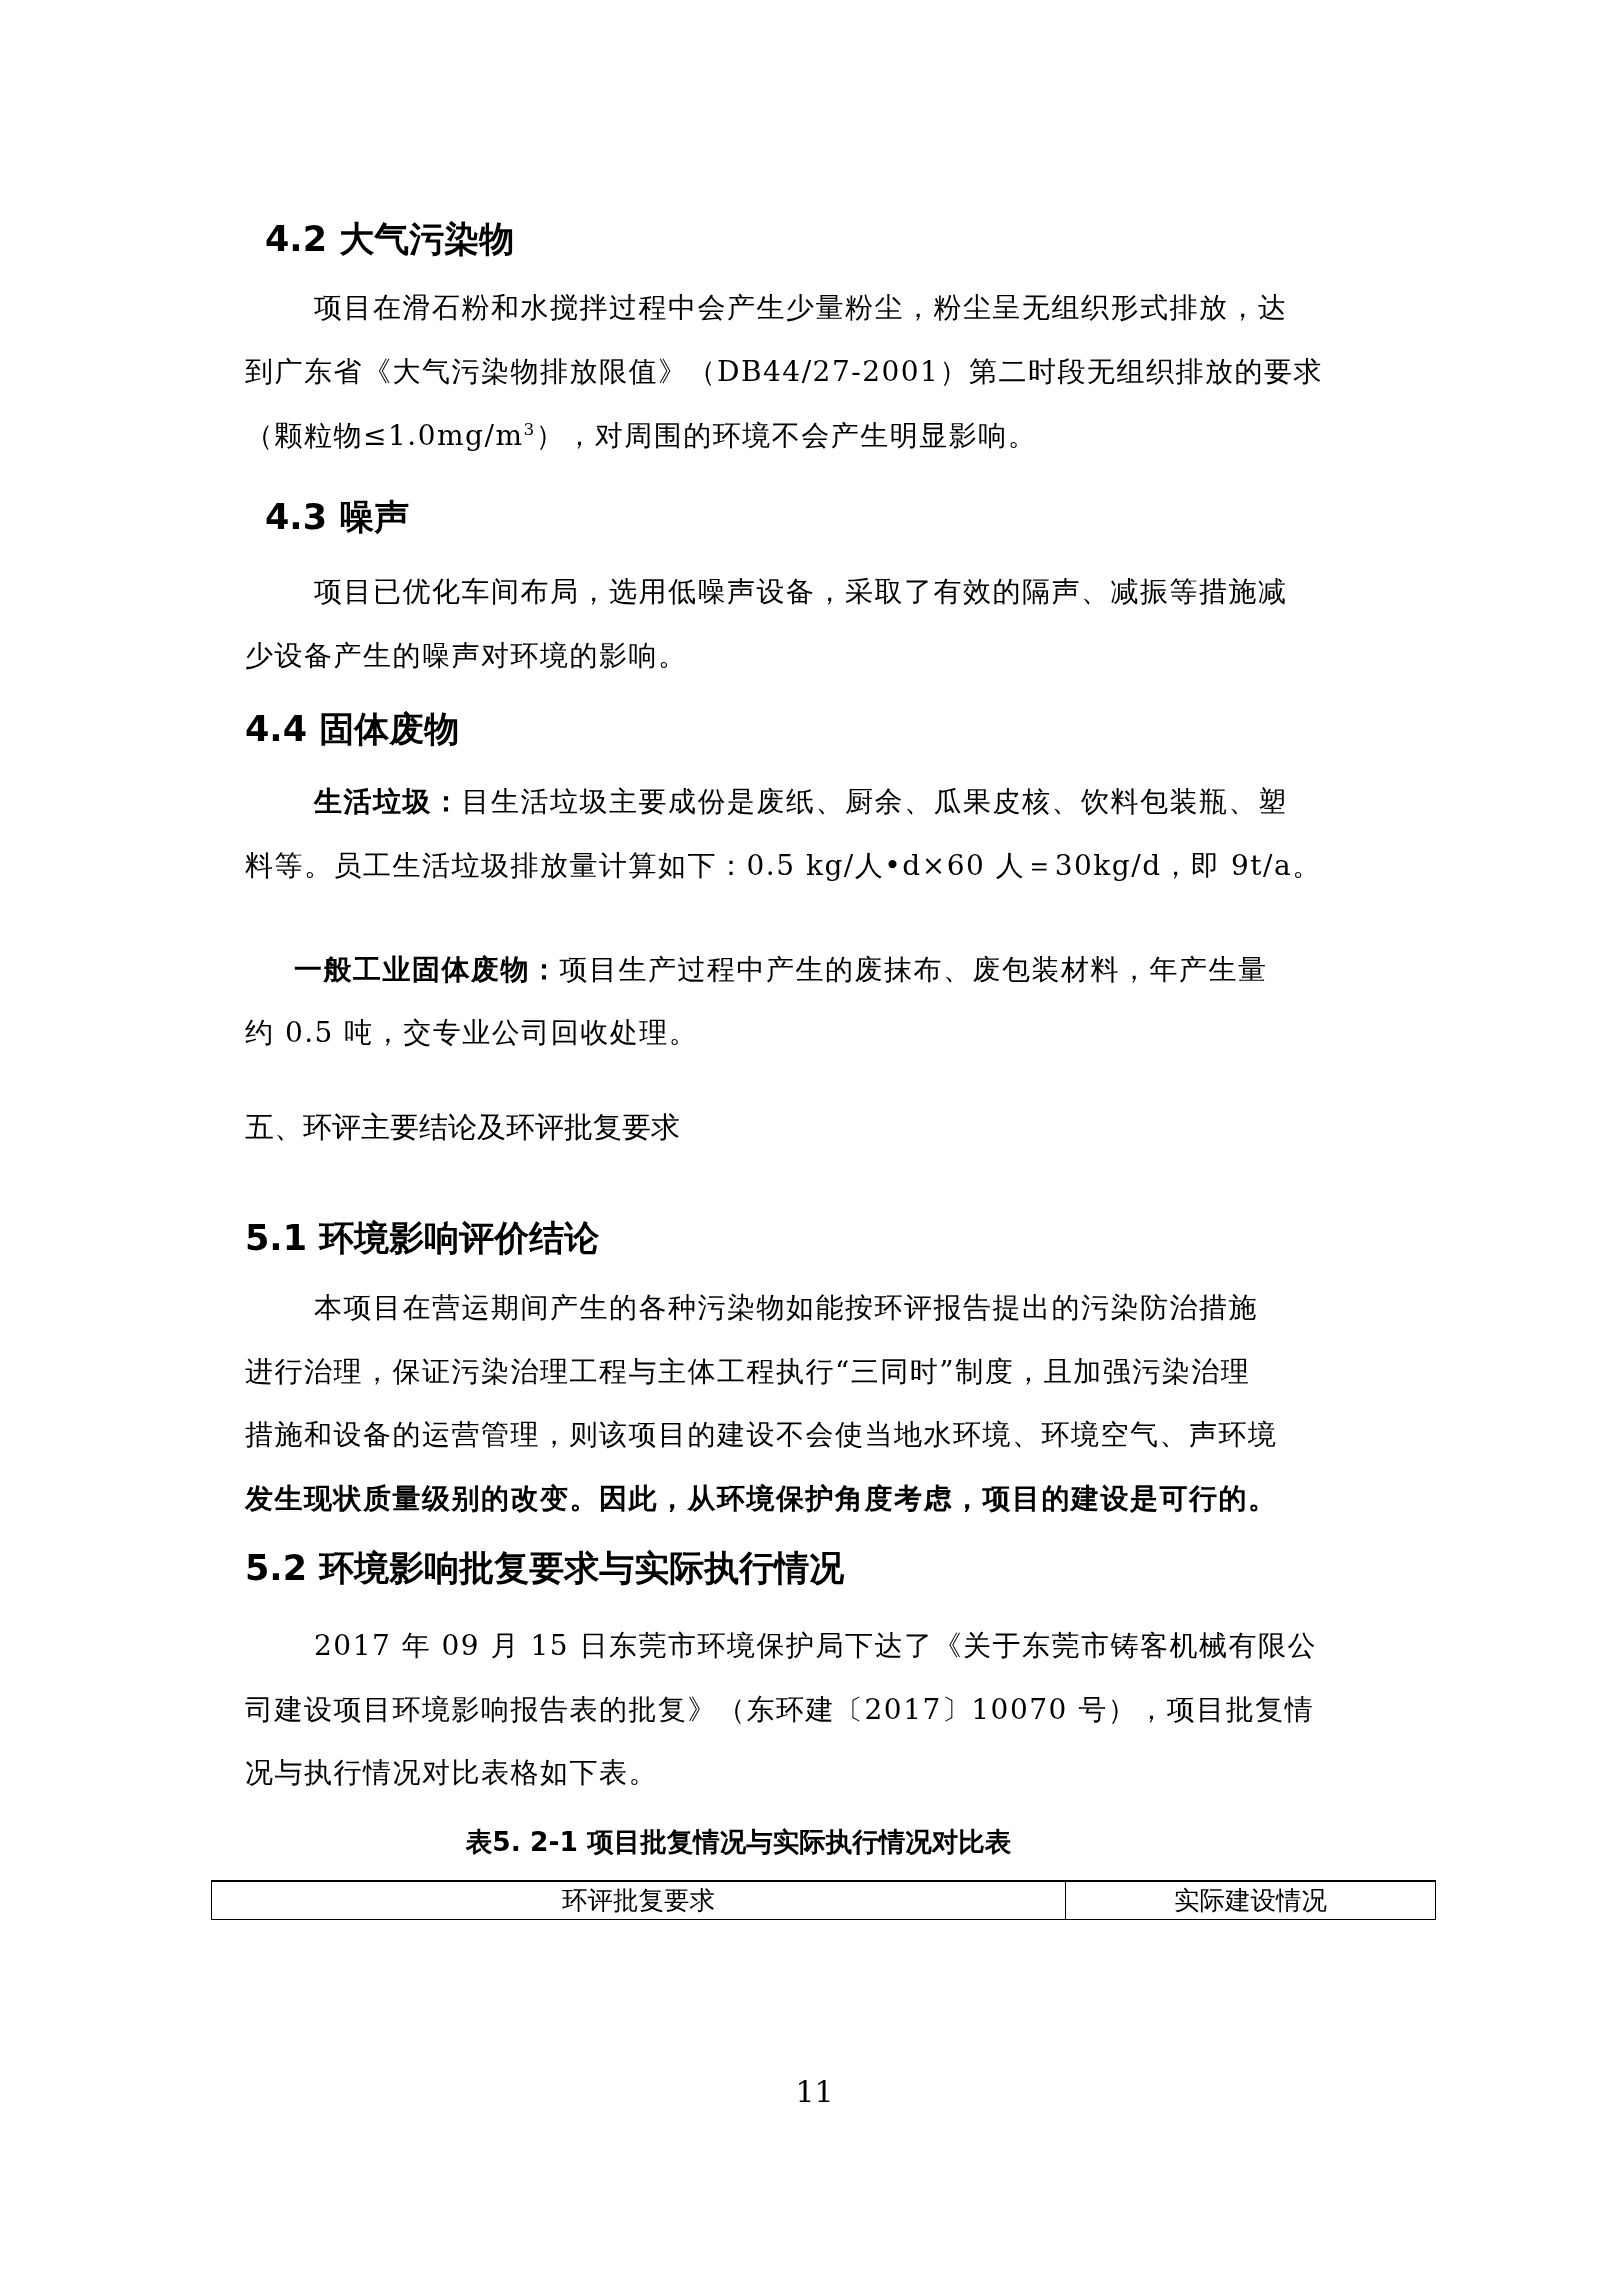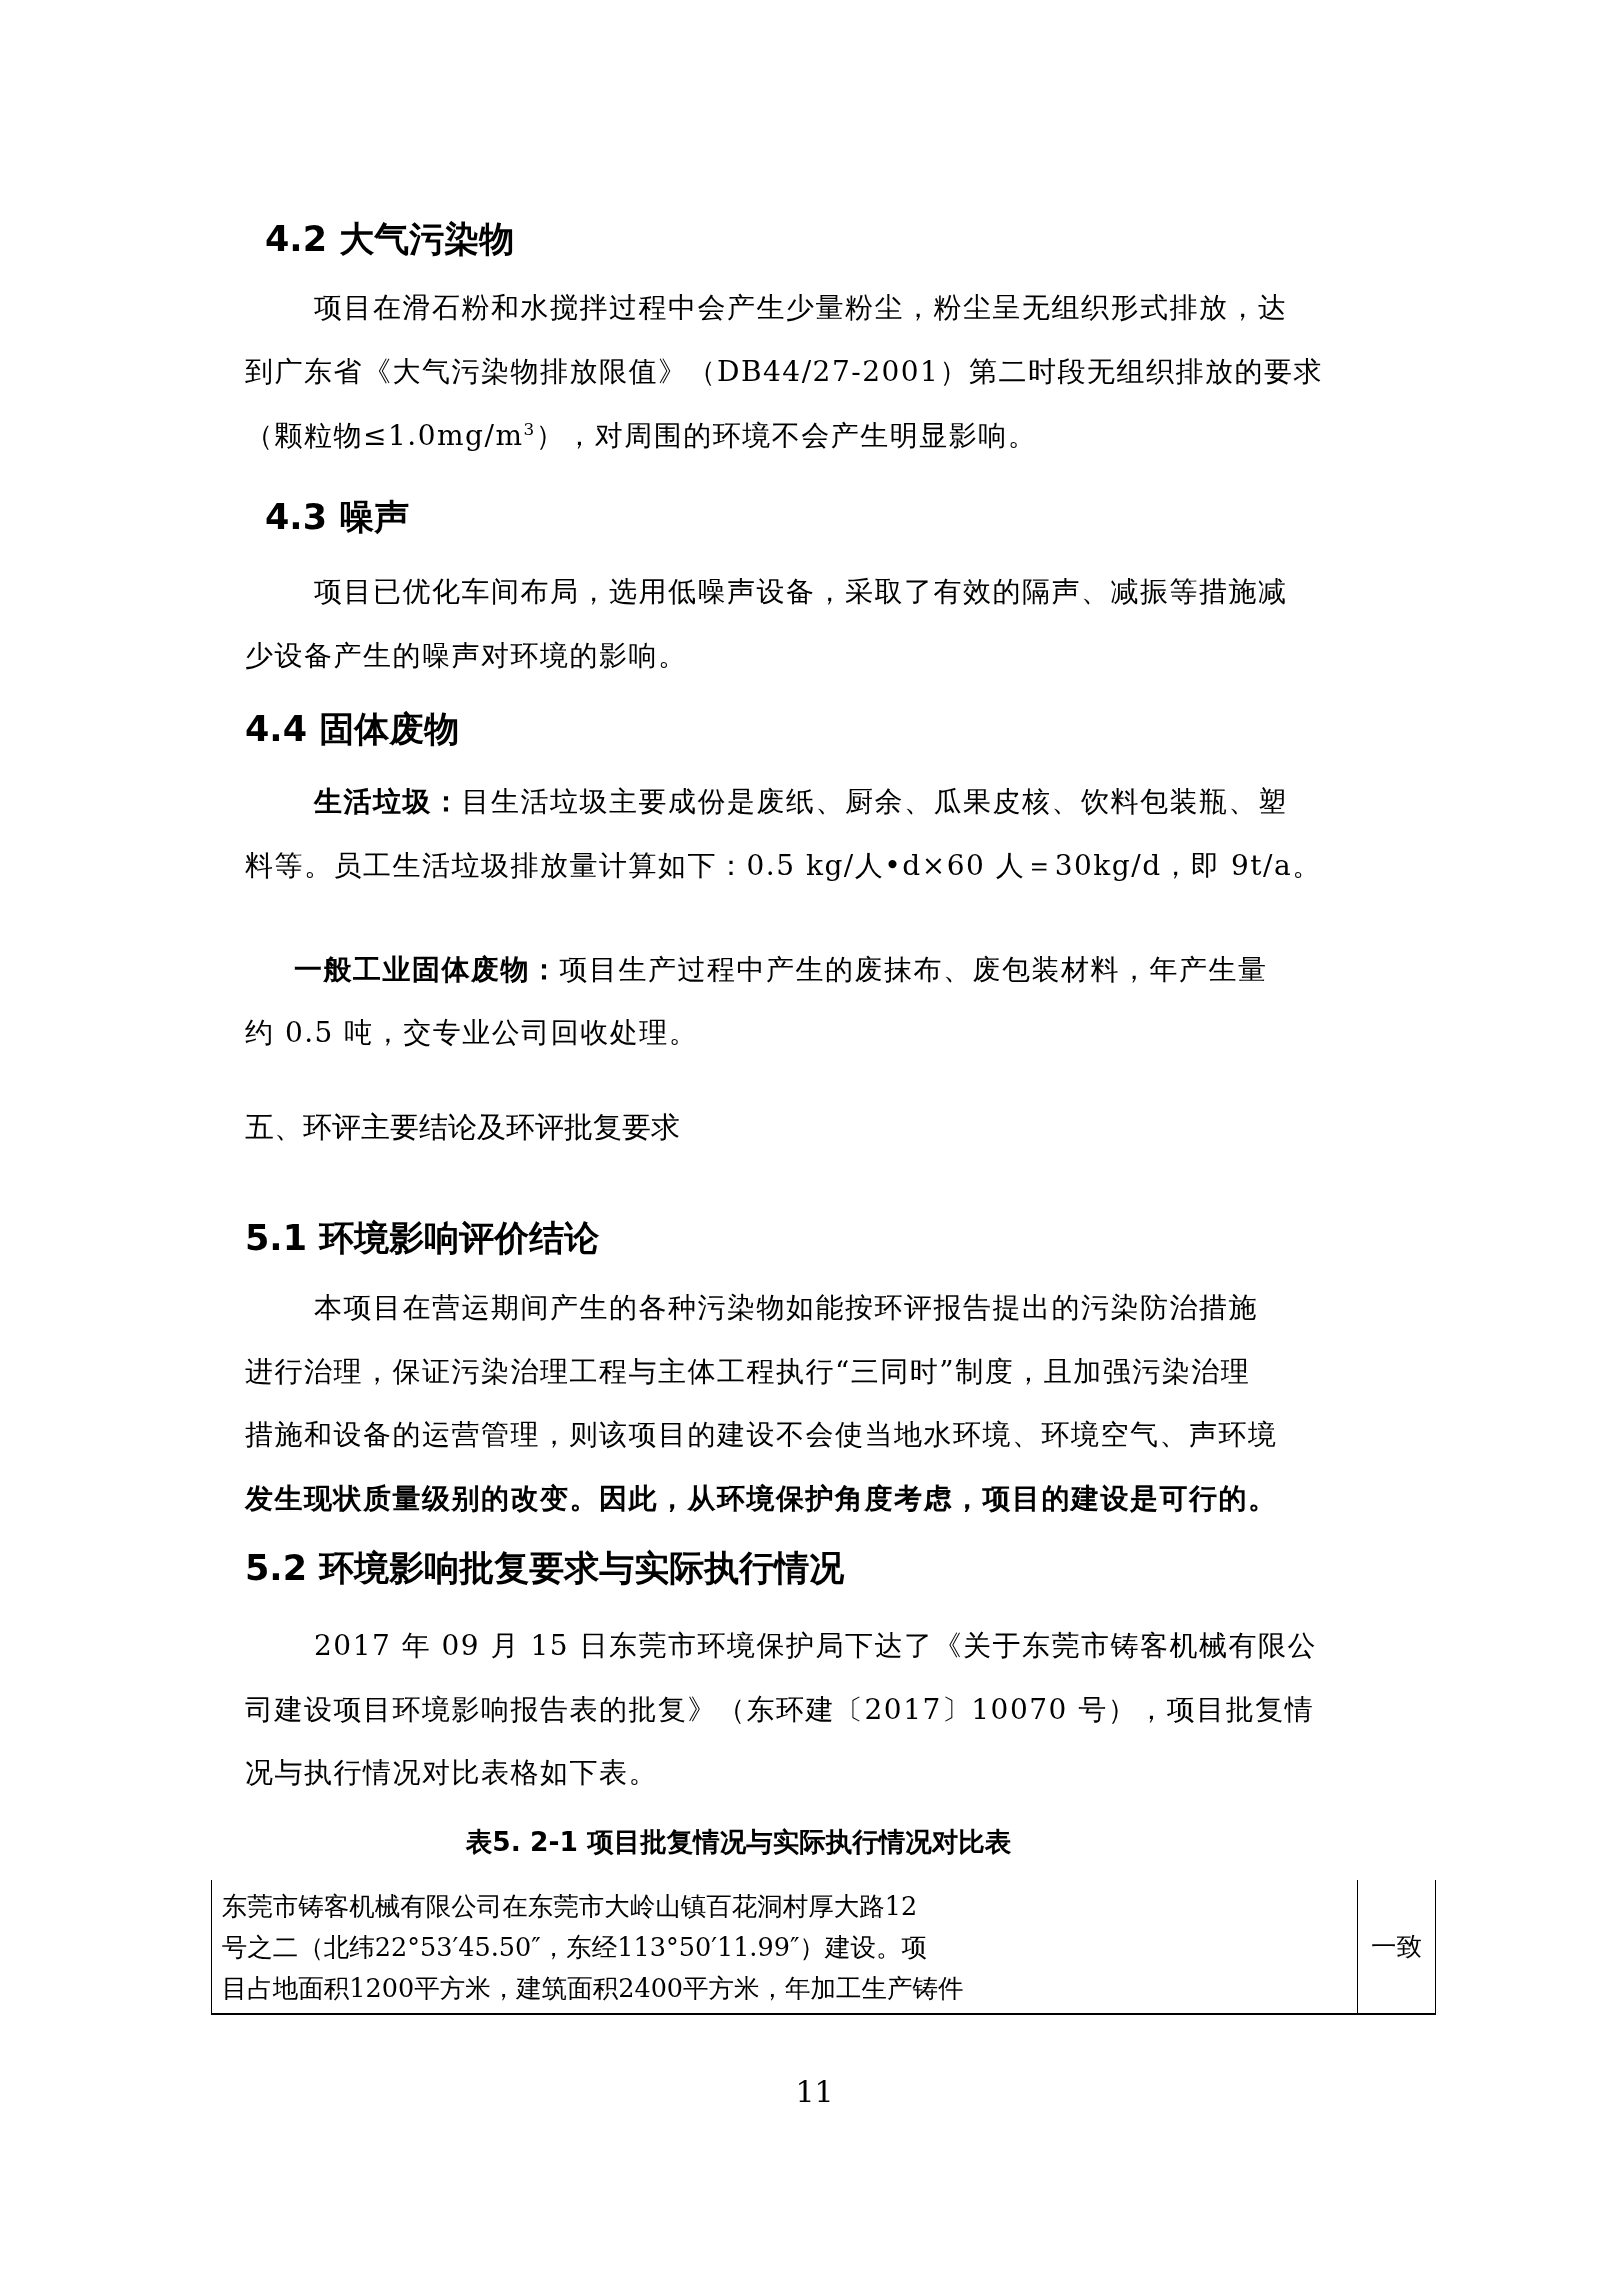--- a/index.html
+++ b/index.html
@@ -49,25 +49,21 @@
 
 <div class="abs h2" style="left:245px; top:1547px;">5.2 环境影响批复要求与实际执行情况</div>
 <div class="abs p" style="left:314px; top:1628px;">2017 年 09 月 15 日东莞市环境保护局下达了《关于东莞市铸客机械有限公</div>
 <div class="abs p" style="left:245px; top:1692px;">司建设项目环境影响报告表的批复》（东环建〔2017〕10070 号），项目批复情</div>
 <div class="abs p" style="left:245px; top:1755px;">况与执行情况对比表格如下表。</div>
 
 <div class="abs caption" style="top:1825px;">表5. 2-1  项目批复情况与实际执行情况对比表</div>
 
 <table class="cmp">
   <tbody>
-  <tr class="body">
-    <td class="req">
-      <span>东莞市铸客机械有限公司在东莞市大岭山镇百花洞村厚大路12</span>
-      <span>号之二（北纬22°53′45.50″，东经113°50′11.99″）建设。项</span>
-      <span>目占地面积1200平方米，建筑面积2400平方米，年加工生产铸件</span>
-    </td>
-    <td style="text-align:center;">一致</td>
+      <tr class="head">
+    <th style="width:853px;">环评批复要求</th>
+    <th>实际建设情况</th>
   </tr>
 </tbody>
   </table>
 
 <div class="abs pagenum" style="top:2074px;">11</div>
 
 
 </body></html>

